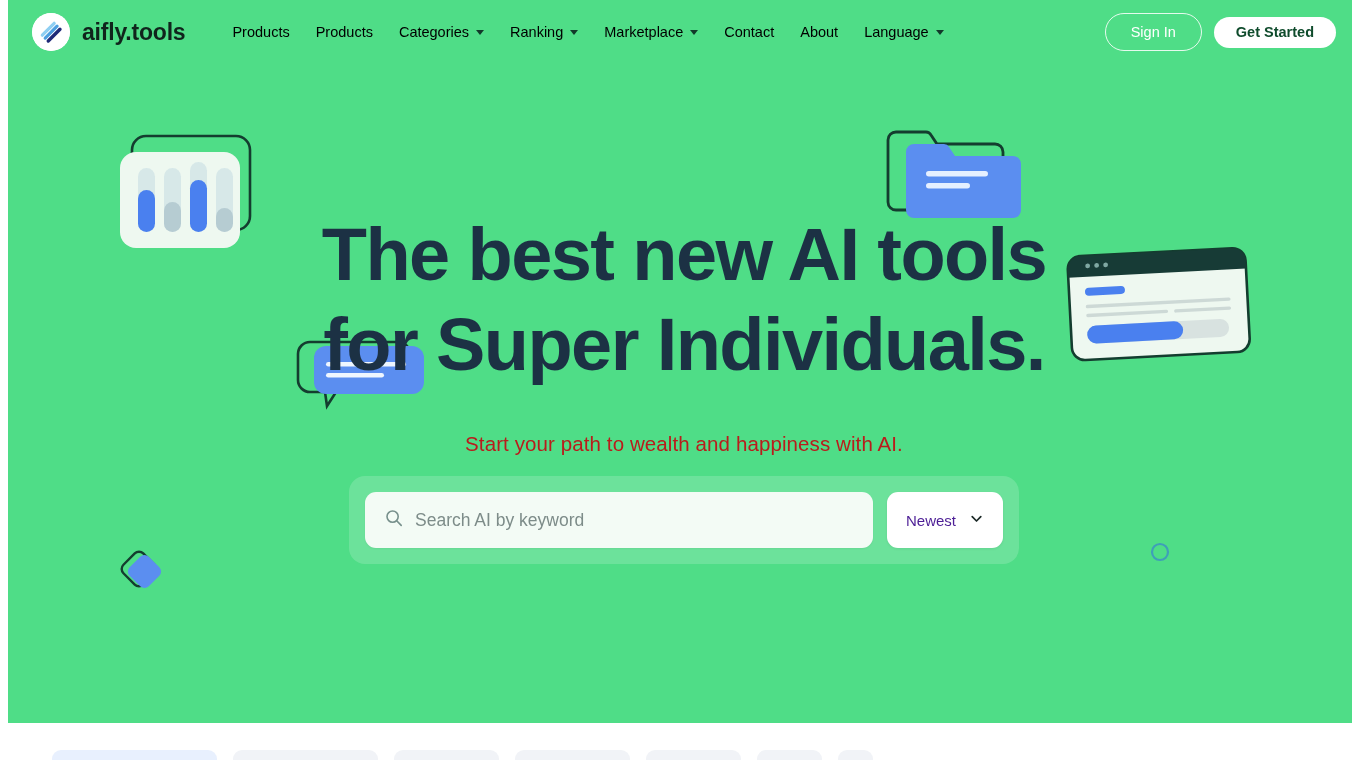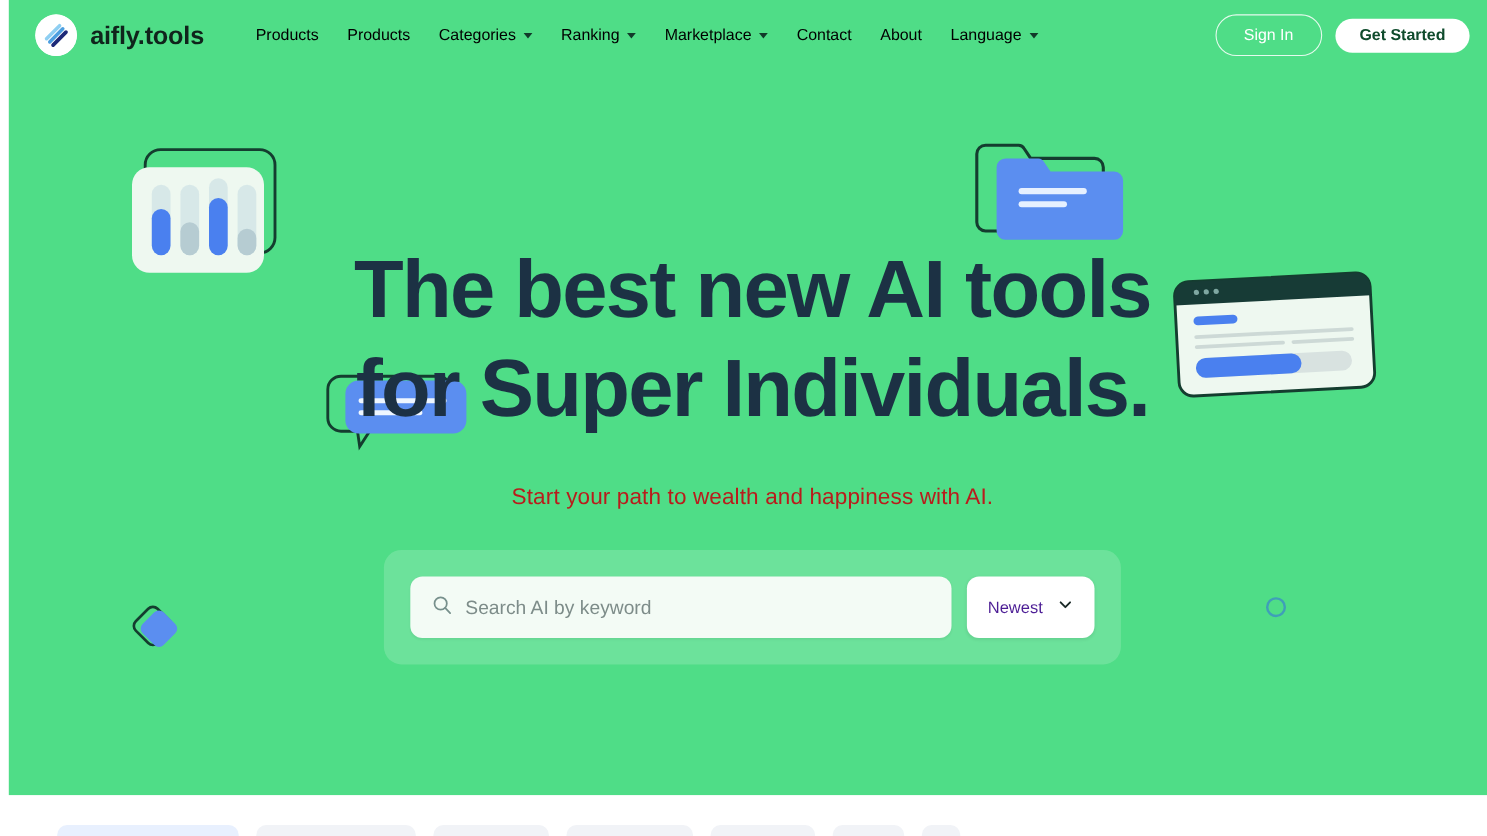--- a/index.html
+++ b/index.html
@@ -153,40 +153,40 @@
     padding-top: 146px;
   }
 
   .hero-title {
     font-size: 74px;
     line-height: 90px;
     font-weight: 700;
     color: #1c3144;
     letter-spacing: -1.6px;
     max-width: 900px;
-    margin: 8px auto;
+    margin: 0 auto;
   }
 
   .hero-sub {
     margin-top: 42px;
     font-size: 20.5px;
     color: #b91c1c;
     font-weight: 400;
     letter-spacing: 0.1px;
   }
 
   
   .search-wrap {
     position: relative;
     z-index: 30;
-    margin: 36px auto 0 auto;
+    margin: 20px auto 0 auto;
     width: 670px;
     background: rgba(255,255,255,.17);
     border-radius: 16px;
-    padding: 24px;
+    padding: 16px;
     display: flex;
     align-items: center;
     gap: 14px;
   }
 
   .search-field {
     flex: 1;
     height: 56px;
     background: #f3fbf5;
     border-radius: 11px;

